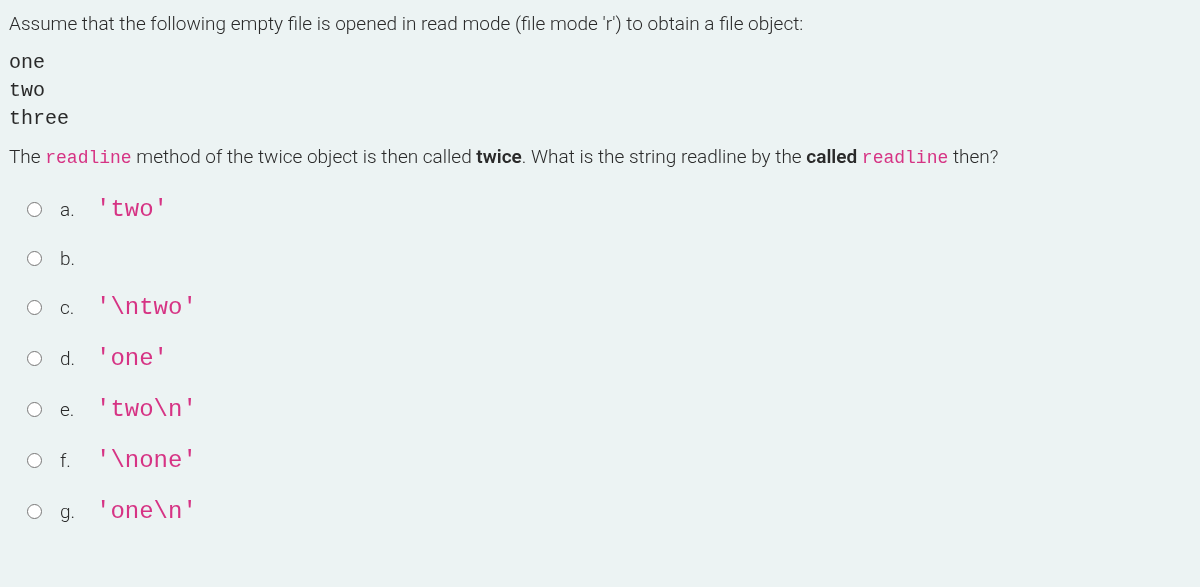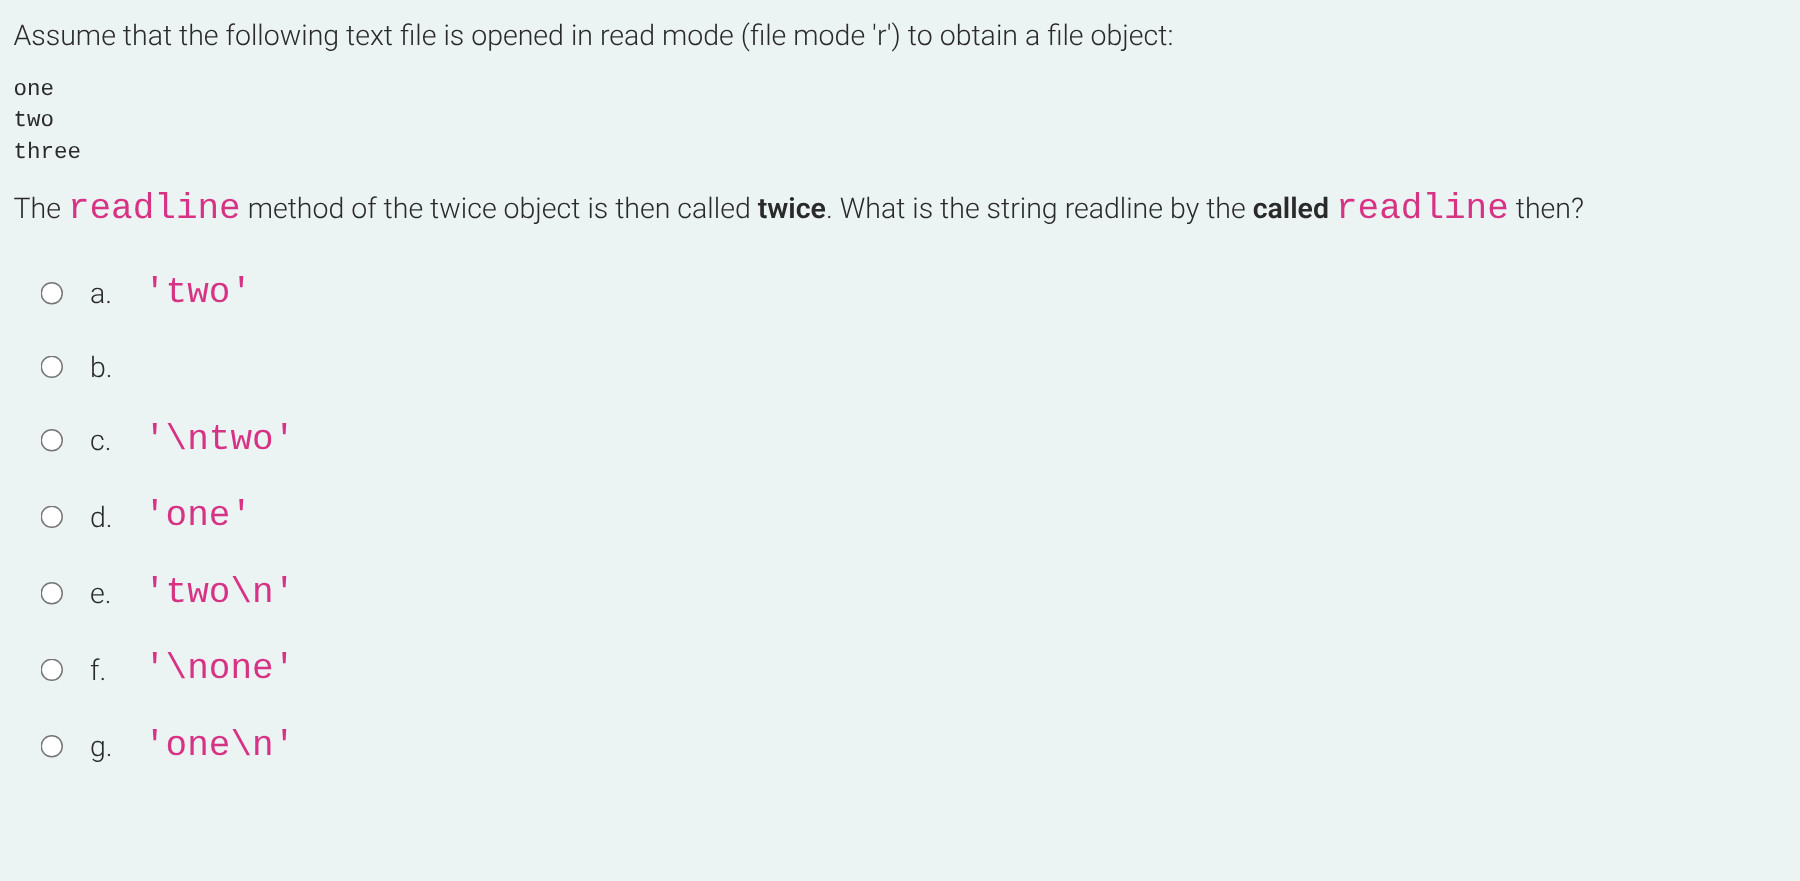--- a/index.html
+++ b/index.html
@@ -16,27 +16,27 @@
       width: 1200px;
       height: 587px;
       font-weight: 300;
     }
     .question-text {
       line-height: 1.5;
     }
     .code-inline {
       font-family: 'Courier New', Courier, monospace;
       color: #d63384;
-      font-size: 24px;
+      font-size: 18px;
       margin-top: 36px;
     }
     .code-file {
       font-family: 'Courier New', Courier, monospace;
       color: #2a2a2a;
-      font-size: 15px;
+      font-size: 20px;
       line-height: 1.4;
       margin: 10px 0;
       white-space: pre;
     }
     .bold {
       font-weight: 600;
       text-align: right;
     }
     .options {
       margin-top: 24px;
@@ -70,21 +70,21 @@
       font-size: 24px;
     }
     .option-extra {
       color: #2a2a2a;
       margin-left: 4px;
     }
   </style>
 </head>
 <body>
 
-<div class="question-text">Assume that the following text file is opened in read mode (file mode 'r') to obtain a file object:</div>
+<div class="question-text">Assume that the following empty file is opened in read mode (file mode 'r') to obtain a file object:</div>
 
 <div class="code-file">one
 two
 three</div>
 
 <div class="question-text">
   <span>The </span><span class="code-inline">readline</span><span> method of the twice object is then called </span><span class="bold">twice</span><span>. What is the string readline by the </span><span class="bold">called</span><span> </span><span class="code-inline">readline</span><span> then?</span>
 </div>
 
 <div class="options">

